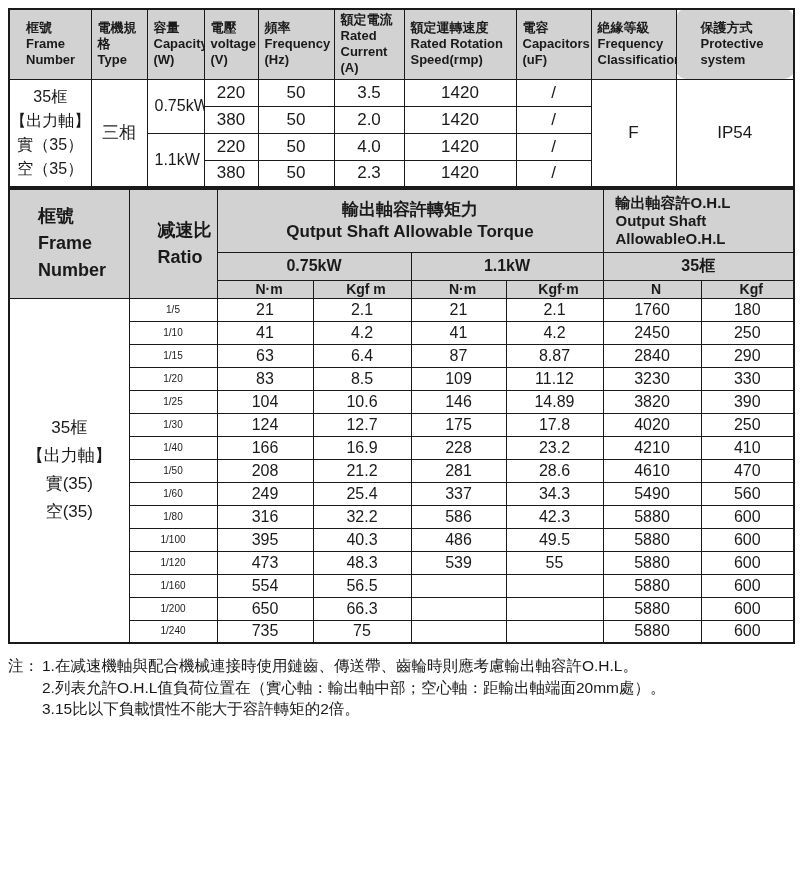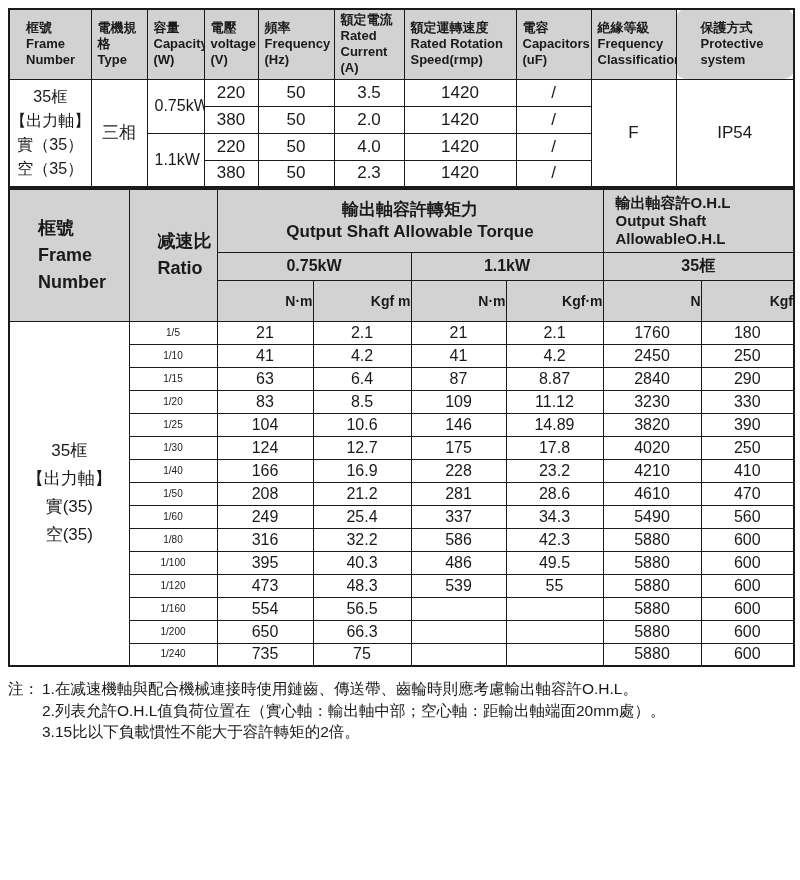--- a/index.html
+++ b/index.html
@@ -46,21 +46,21 @@
   .t1 th.pad-xl{padding-left:24px;border-radius:10px;}
   .t1 tbody td{height:27px;font-size:17px;}
   .t1 td.frame-cell{font-size:16px;line-height:24px;}
   .t1 td.cap-cell{font-size:16px;text-align:left;padding-left:7px;}
 
   
   .t2 th.corner{font-size:18px;line-height:27px;padding-left:28px;}
   .t2 th.grp{height:63px;text-align:center;padding-left:0;font-size:17px;line-height:22px;}
   .t2 th.grp-ohl{height:63px;font-size:15px;line-height:18px;padding-left:12px;}
   .t2 th.kw{height:28px;text-align:center;padding-left:0;font-size:16px;}
-  .t2 th.unit{height:41px;text-align:right;padding-left:8px;font-size:14px;font-weight:bold;}
+  .t2 th.unit{height:18px;text-align:center;padding-left:8px;font-size:14px;font-weight:bold;}
   .t2 tbody td{height:23px;font-size:16px;line-height:18px;}
   .t2 td.frame-cell{font-size:17px;line-height:28px;}
   .t2 td.ratio-cell{font-size:10px;margin-top:18px;}
 
   
   .notes{
     display:grid;grid-template-columns:34px auto;
     margin-top:11px;font-size:15.5px;line-height:21.5px;
   }
   .notes .prefix{font-weight:normal;}

